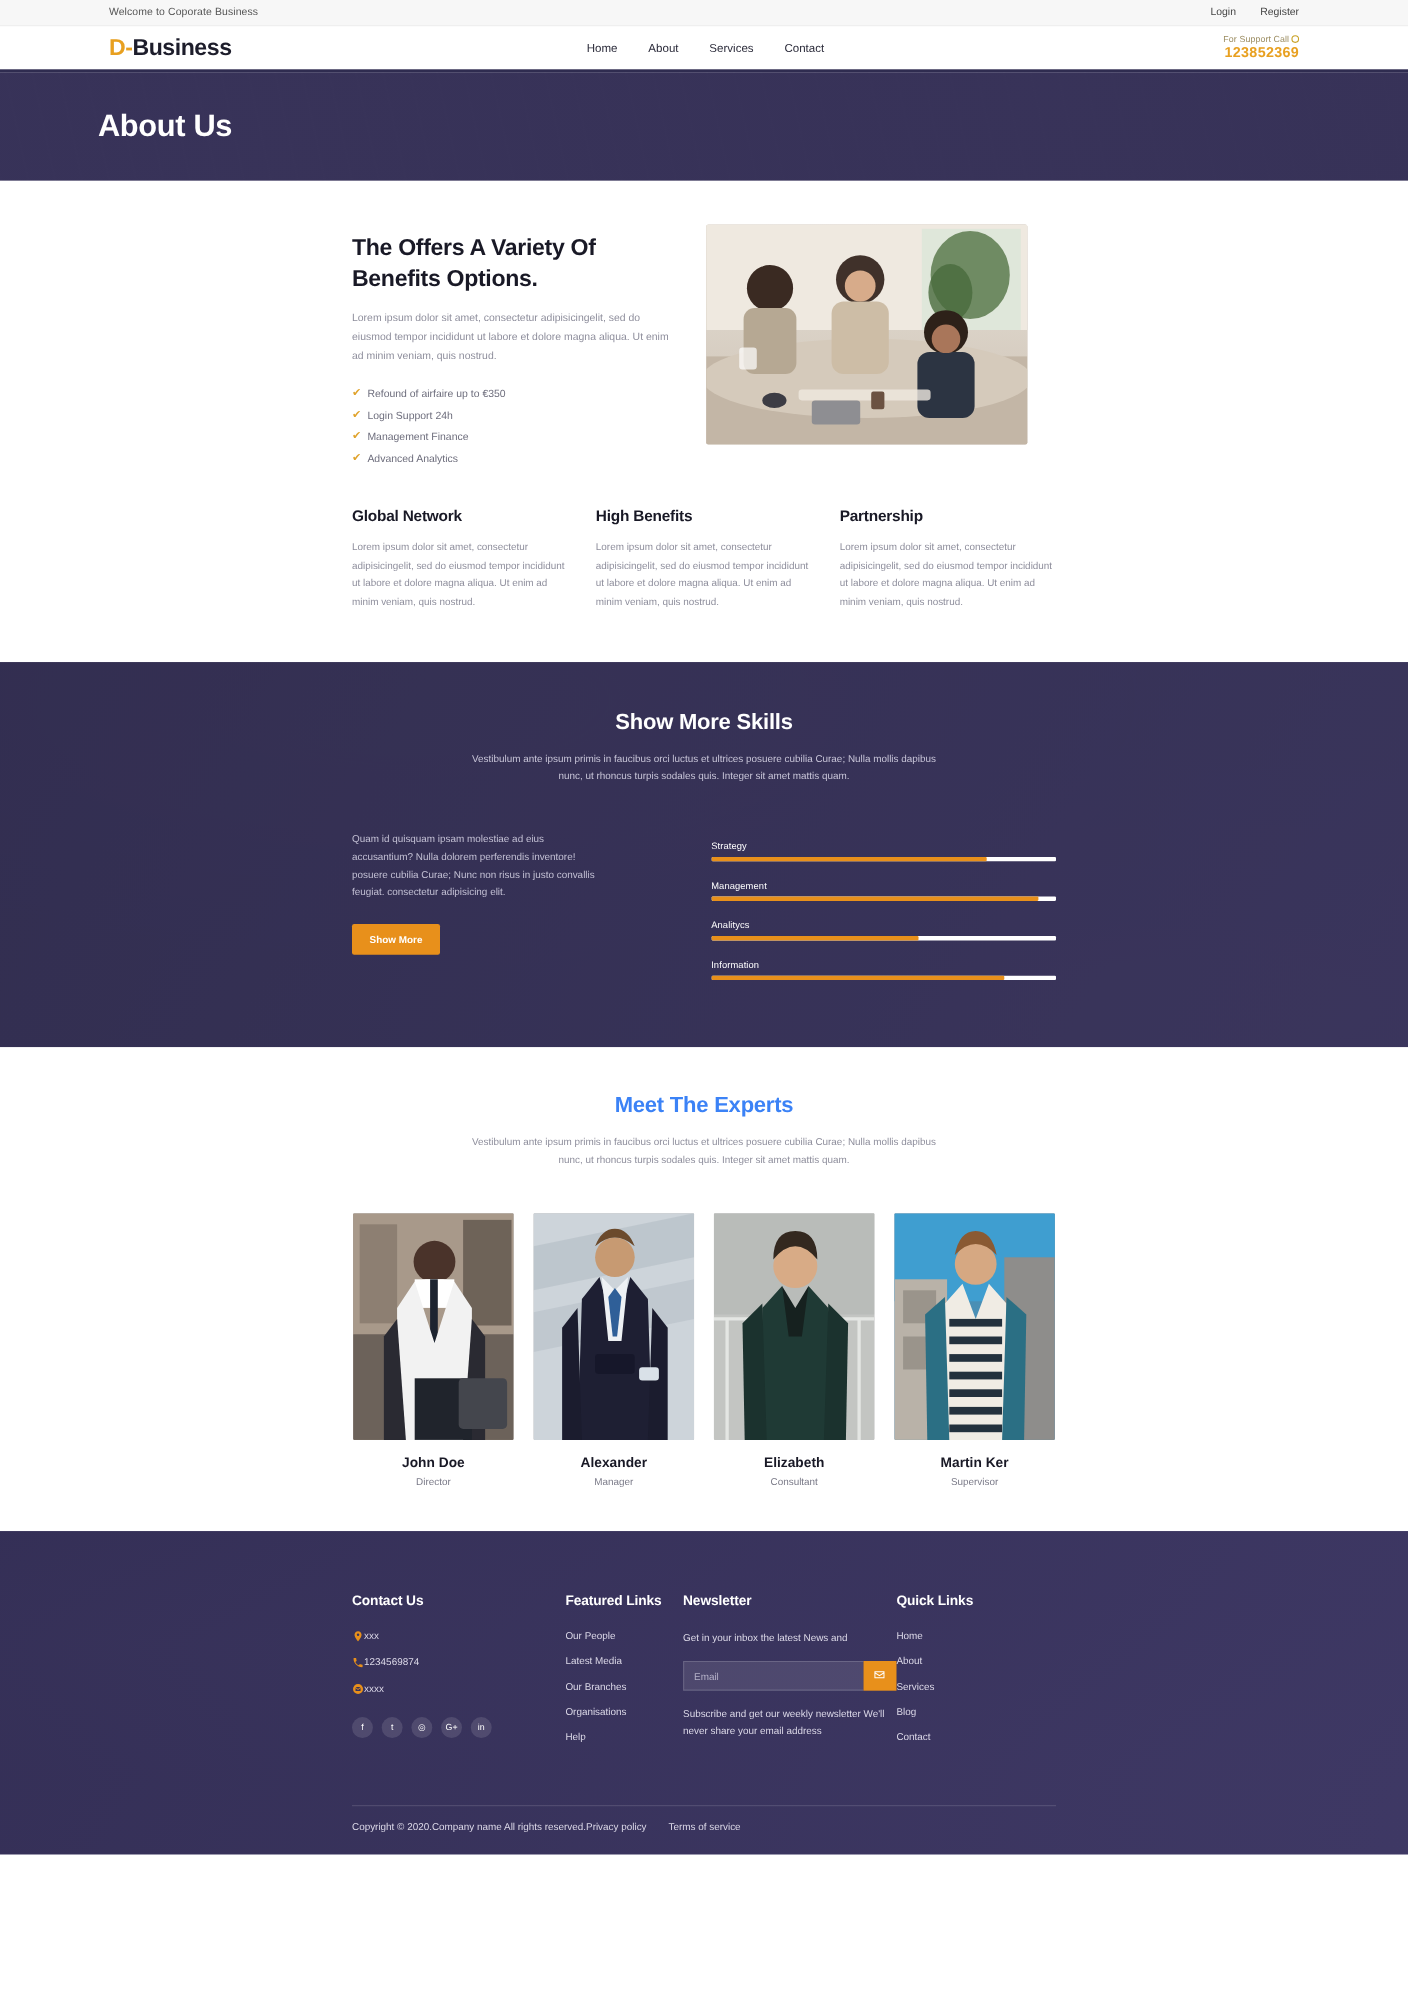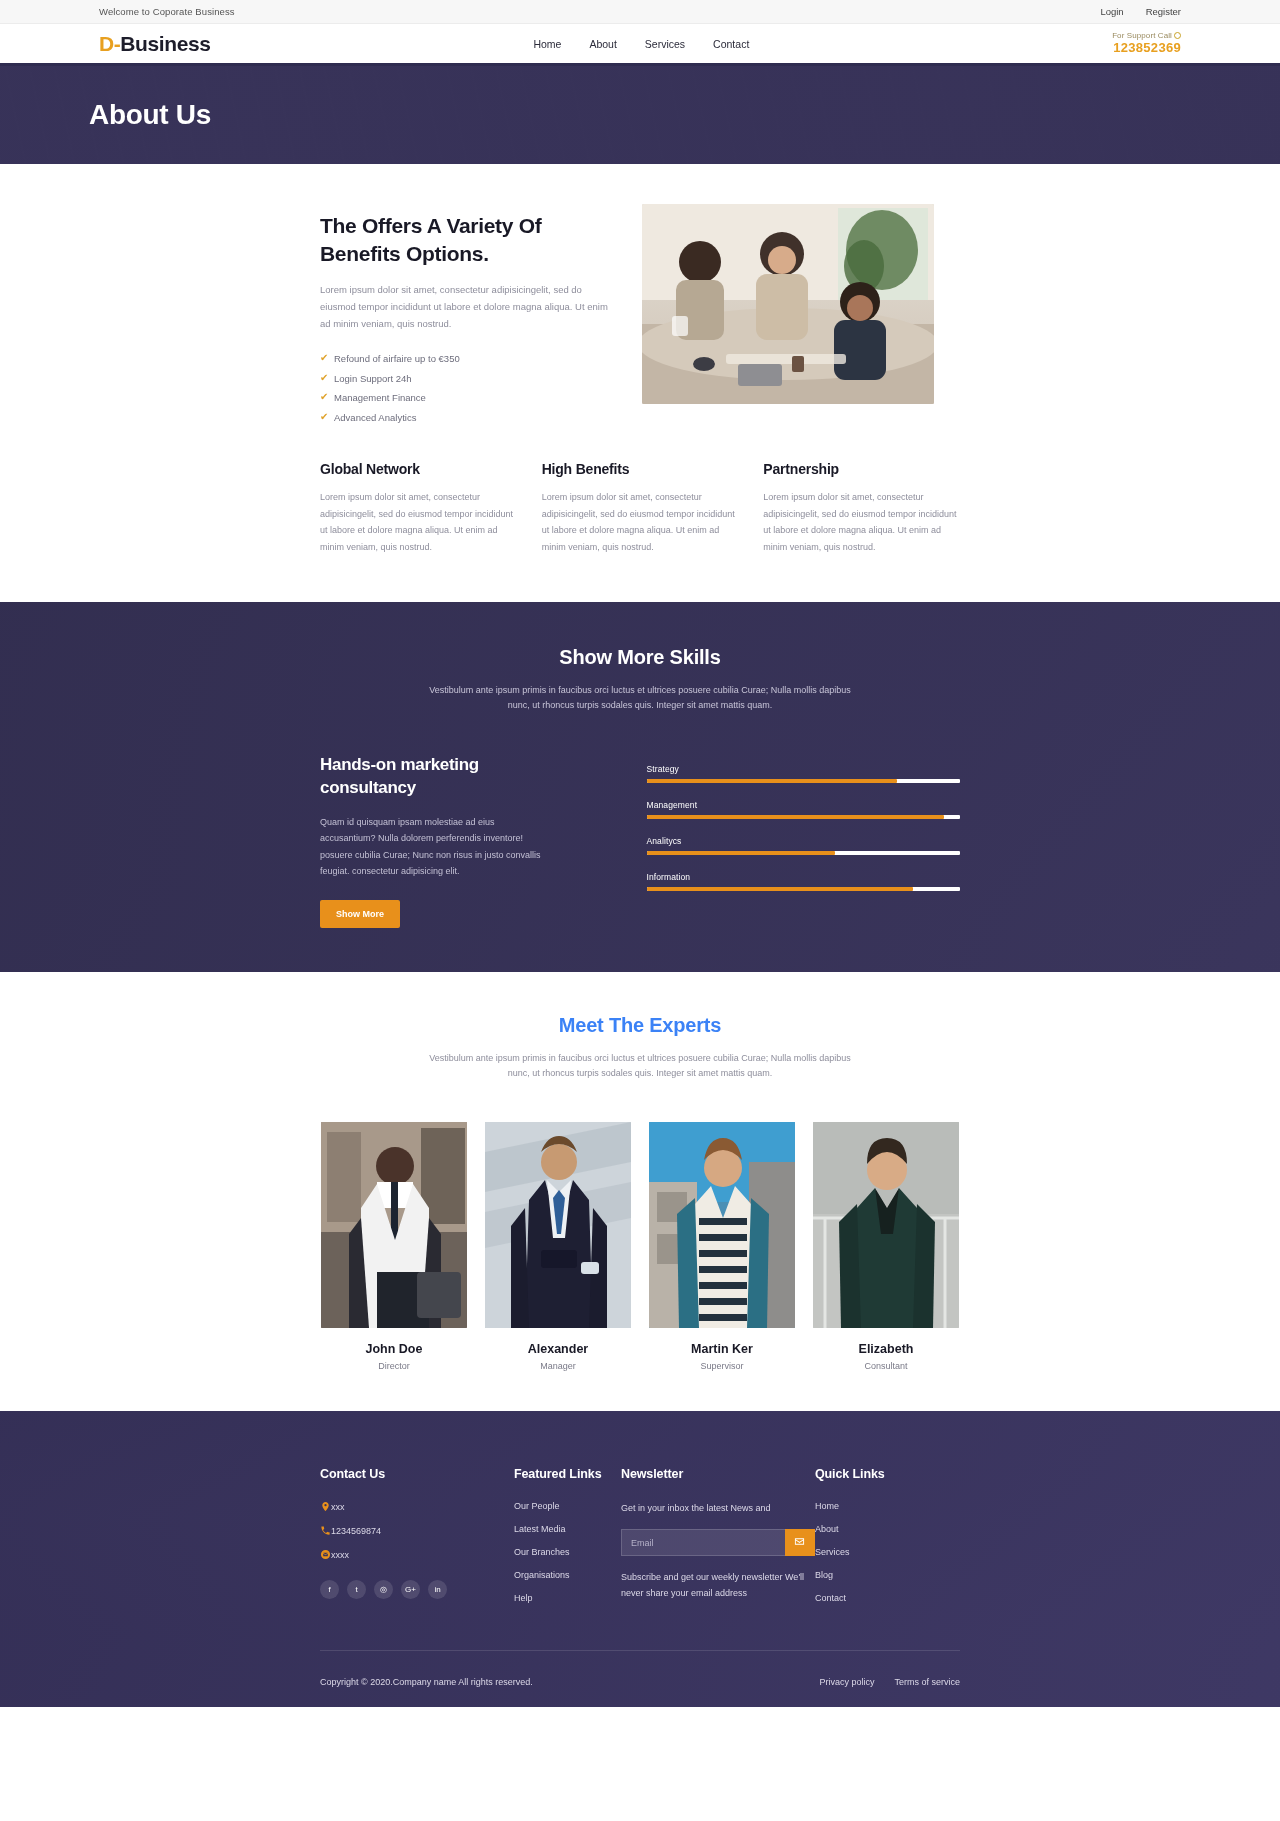--- a/index.html
+++ b/index.html
@@ -180,23 +180,23 @@
   }
   .news-input::placeholder { color: #b5b1c8; }
   .news-btn {
     width: 30px; background: #e8901b; border: none; color: #fff; cursor: pointer;
     display: flex; align-items: center; justify-content: center;
   }
   .news-btn svg { width: 11px; height: 11px; fill: #fff; }
   .news-note { font-size: 9px; color: #dcd9e8; line-height: 1.7; }
 
   .footer-bottom {
-    margin-top: 34px; border-top: 1px solid rgba(255,255,255,.12);
-    padding: 26px 0 20px;
-    display: flex; align-items: center; justify-content: space-between;
+    margin-top: 44px; border-top: 1px solid rgba(255,255,255,.12);
+    padding: 14px 0 20px;
+    display: flex; align-items: center; justify-content: flex-start;
   }
   .copyright { font-size: 9px; color: #dcd9e8; }
   .legal { display: flex; gap: 20px; }
   .legal a { font-size: 9px; color: #dcd9e8; text-decoration: none; }
 </style>
 </head>
 <body>
 
 <div class="topbar">
   <div class="topbar-inner">
@@ -293,21 +293,20 @@
     </div>
   </div>
 </div>
 
 <div class="skills">
   <div class="container">
     <h2>Show More Skills</h2>
     <p class="section-sub">Vestibulum ante ipsum primis in faucibus orci luctus et ultrices posuere cubilia Curae; Nulla mollis dapibus nunc, ut rhoncus turpis sodales quis. Integer sit amet mattis quam.</p>
     <div class="skills-body">
       <div class="skills-left">
-        <h3>Hands-on marketing consultancy</h3>
         <p>Quam id quisquam ipsam molestiae ad eius accusantium? Nulla dolorem perferendis inventore! posuere cubilia Curae; Nunc non risus in justo convallis feugiat. consectetur adipisicing elit.</p>
         <button class="btn-showmore">Show More</button>
       </div>
       <div class="skills-right">
         <div class="skill">
           <div class="skill-label">Strategy</div>
           <div class="skill-track">
               <div class="skill-fill" style="width: 80%;"></div>
             </div>
         </div>
@@ -376,20 +375,46 @@
             <path d="M62 58 L74 70 L86 58 L80 116 L68 116 Z" fill="#eef1f4"></path>
             <path d="M74 68 L80 76 L76 112 L72 112 L68 76 Z" fill="#2f5f98"></path>
             <path d="M40 86 L26 104 L26 206 L44 206 Z" fill="#1b1c2e"></path>
             <path d="M108 86 L122 104 L122 206 L104 206 Z" fill="#1b1c2e"></path>
             <rect x="56" y="128" width="36" height="18" rx="3" fill="#16172a"></rect>
             <rect x="96" y="140" width="18" height="12" rx="3" fill="#d9e1e8"></rect>
           </svg>
         </div>
         <div class="member-name">Alexander</div>
         <div class="member-role">Manager</div>
+      </div>
+
+      <div class="member">
+        <div class="member-photo">
+          <svg viewBox="0 0 146 206" preserveAspectRatio="none" aria-hidden="true">
+            <rect width="146" height="206" fill="#c3c5c2"></rect>
+            <rect x="0" y="0" width="146" height="92" fill="#b9bcb9"></rect>
+            <g stroke="#e4e6e3" stroke-width="3">
+              <line x1="0" y1="96" x2="146" y2="96"></line>
+              <line x1="12" y1="96" x2="12" y2="206"></line>
+              <line x1="36" y1="96" x2="36" y2="206"></line>
+              <line x1="60" y1="96" x2="60" y2="206"></line>
+              <line x1="84" y1="96" x2="84" y2="206"></line>
+              <line x1="108" y1="96" x2="108" y2="206"></line>
+              <line x1="132" y1="96" x2="132" y2="206"></line>
+            </g>
+            <circle cx="74" cy="48" r="20" fill="#d8ab86"></circle>
+            <path d="M54 42 q20 -24 40 0 q0 -26 -20 -26 q-20 0 -20 26 Z" fill="#33281f"></path>
+            <path d="M44 86 L62 66 L74 104 L86 66 L104 86 L106 206 L42 206 Z" fill="#1f3a35"></path>
+            <path d="M62 66 L74 86 L86 66 L80 112 L68 112 Z" fill="#16211f"></path>
+            <path d="M44 82 L26 100 L28 206 L48 206 Z" fill="#1b322e"></path>
+            <path d="M104 82 L122 100 L120 206 L100 206 Z" fill="#1b322e"></path>
+          </svg>
+        </div>
+        <div class="member-name">Elizabeth</div>
+        <div class="member-role">Consultant</div>
       </div>
 
       <div class="member">
         <div class="member-photo">
           <svg viewBox="0 0 146 206" preserveAspectRatio="none" aria-hidden="true">
             <rect width="146" height="206" fill="#4a8fb5"></rect>
             <rect x="0" y="0" width="146" height="80" fill="#3f9ed0"></rect>
             <rect x="0" y="60" width="48" height="146" fill="#b9b2a8"></rect>
             <rect x="100" y="40" width="46" height="166" fill="#8e8d8b"></rect>
             <rect x="8" y="70" width="30" height="30" fill="#9a948b"></rect>
@@ -407,46 +432,20 @@
               <rect x="50" y="192" width="48" height="7"></rect>
             </g>
             <path d="M46 76 L28 92 L30 206 L50 206 Z" fill="#2b6f84"></path>
             <path d="M102 76 L120 92 L118 206 L98 206 Z" fill="#2b6f84"></path>
           </svg>
         </div>
         <div class="member-name">Martin Ker</div>
         <div class="member-role">Supervisor</div>
       </div>
 
-      <div class="member">
-        <div class="member-photo">
-          <svg viewBox="0 0 146 206" preserveAspectRatio="none" aria-hidden="true">
-            <rect width="146" height="206" fill="#c3c5c2"></rect>
-            <rect x="0" y="0" width="146" height="92" fill="#b9bcb9"></rect>
-            <g stroke="#e4e6e3" stroke-width="3">
-              <line x1="0" y1="96" x2="146" y2="96"></line>
-              <line x1="12" y1="96" x2="12" y2="206"></line>
-              <line x1="36" y1="96" x2="36" y2="206"></line>
-              <line x1="60" y1="96" x2="60" y2="206"></line>
-              <line x1="84" y1="96" x2="84" y2="206"></line>
-              <line x1="108" y1="96" x2="108" y2="206"></line>
-              <line x1="132" y1="96" x2="132" y2="206"></line>
-            </g>
-            <circle cx="74" cy="48" r="20" fill="#d8ab86"></circle>
-            <path d="M54 42 q20 -24 40 0 q0 -26 -20 -26 q-20 0 -20 26 Z" fill="#33281f"></path>
-            <path d="M44 86 L62 66 L74 104 L86 66 L104 86 L106 206 L42 206 Z" fill="#1f3a35"></path>
-            <path d="M62 66 L74 86 L86 66 L80 112 L68 112 Z" fill="#16211f"></path>
-            <path d="M44 82 L26 100 L28 206 L48 206 Z" fill="#1b322e"></path>
-            <path d="M104 82 L122 100 L120 206 L100 206 Z" fill="#1b322e"></path>
-          </svg>
-        </div>
-        <div class="member-name">Elizabeth</div>
-        <div class="member-role">Consultant</div>
-      </div>
-
     </div>
   </div>
 </div>
 
 <div class="footer">
   <div class="container">
     <div class="footer-cols">
 
       <div class="fc-contact">
         <h4>Contact Us</h4>

